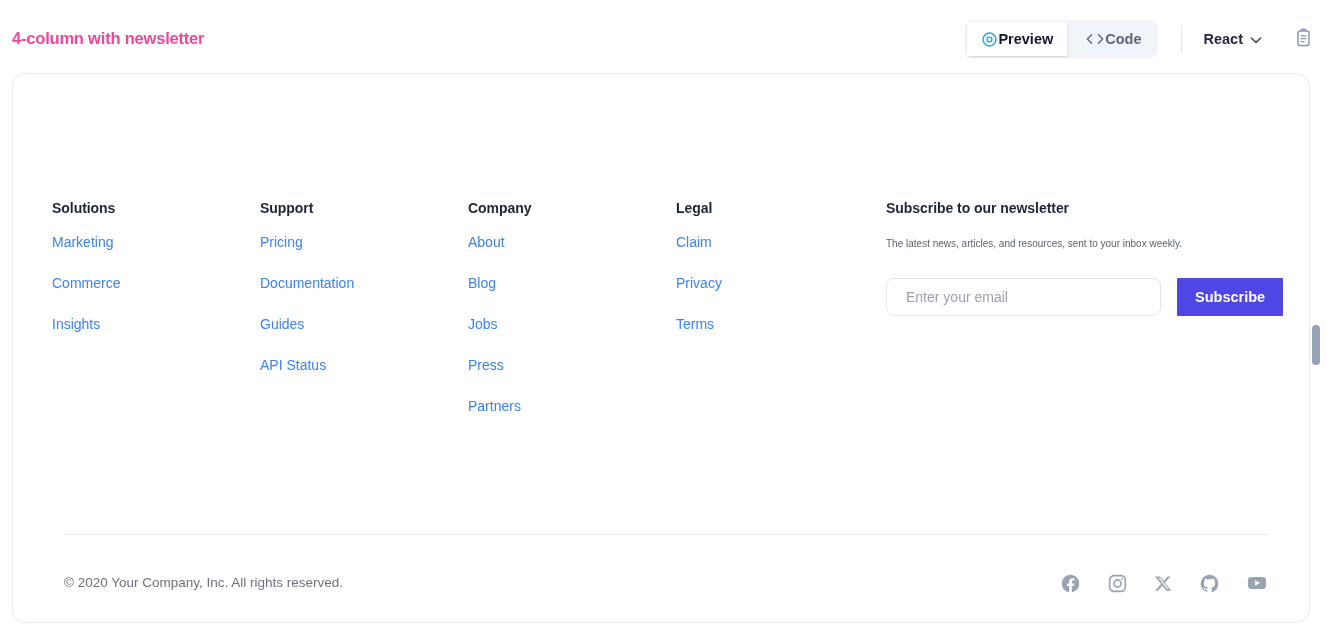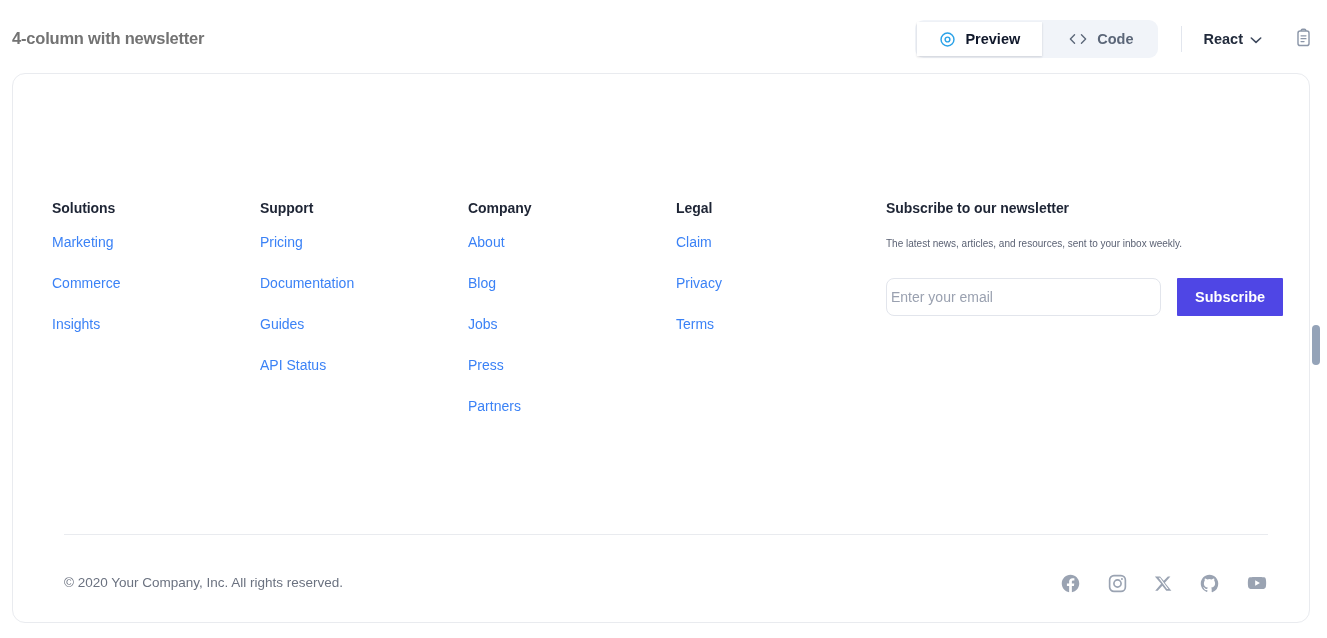--- a/index.html
+++ b/index.html
@@ -25,21 +25,21 @@
     height: 73px;
     box-sizing: border-box;
   }
   .page-title {
     position: absolute;
     left: 12px;
     top: 29px;
     font-size: 16.5px;
     font-weight: 700;
     letter-spacing: -0.2px;
-    color: #737373;
+    color: #ec4899;
     white-space: nowrap;
   }
 
   .topbar-right {
     position: absolute;
     right: 14px;
     top: 20px;
     display: flex;
     align-items: center;
     height: 38px;
@@ -50,24 +50,23 @@
     align-items: center;
     background: #f1f4f9;
     border-radius: 9px;
     height: 38px;
     padding: 0;
     box-sizing: border-box;
   }
   .seg-btn {
     display: flex;
     align-items: center;
-    gap: 9px;
     height: 34px;
     margin: 2px;
-    padding: 0 22px;
+    padding: 0 14px;
     border: none;
     background: transparent;
     border-radius: 0;
     font-family: inherit;
     font-size: 14.5px;
     font-weight: 700;
     color: #5b6678;
     cursor: pointer;
     white-space: nowrap;
   }
@@ -169,21 +168,21 @@
   }
   .news-form {
     margin-top: 22px;
     display: flex;
     align-items: center;
   }
   .email-input {
     width: 275px;
     height: 38px;
     box-sizing: border-box;
-    padding: 0 4px;
+    padding: 0 19px;
     border: 1px solid #e2e5ec;
     border-radius: 8px;
     background: #ffffff;
     font-family: inherit;
     font-size: 14px;
     color: #1e2535;
     outline: none;
   }
   .email-input::placeholder { color: #9aa1b0; }
   .subscribe-btn {

